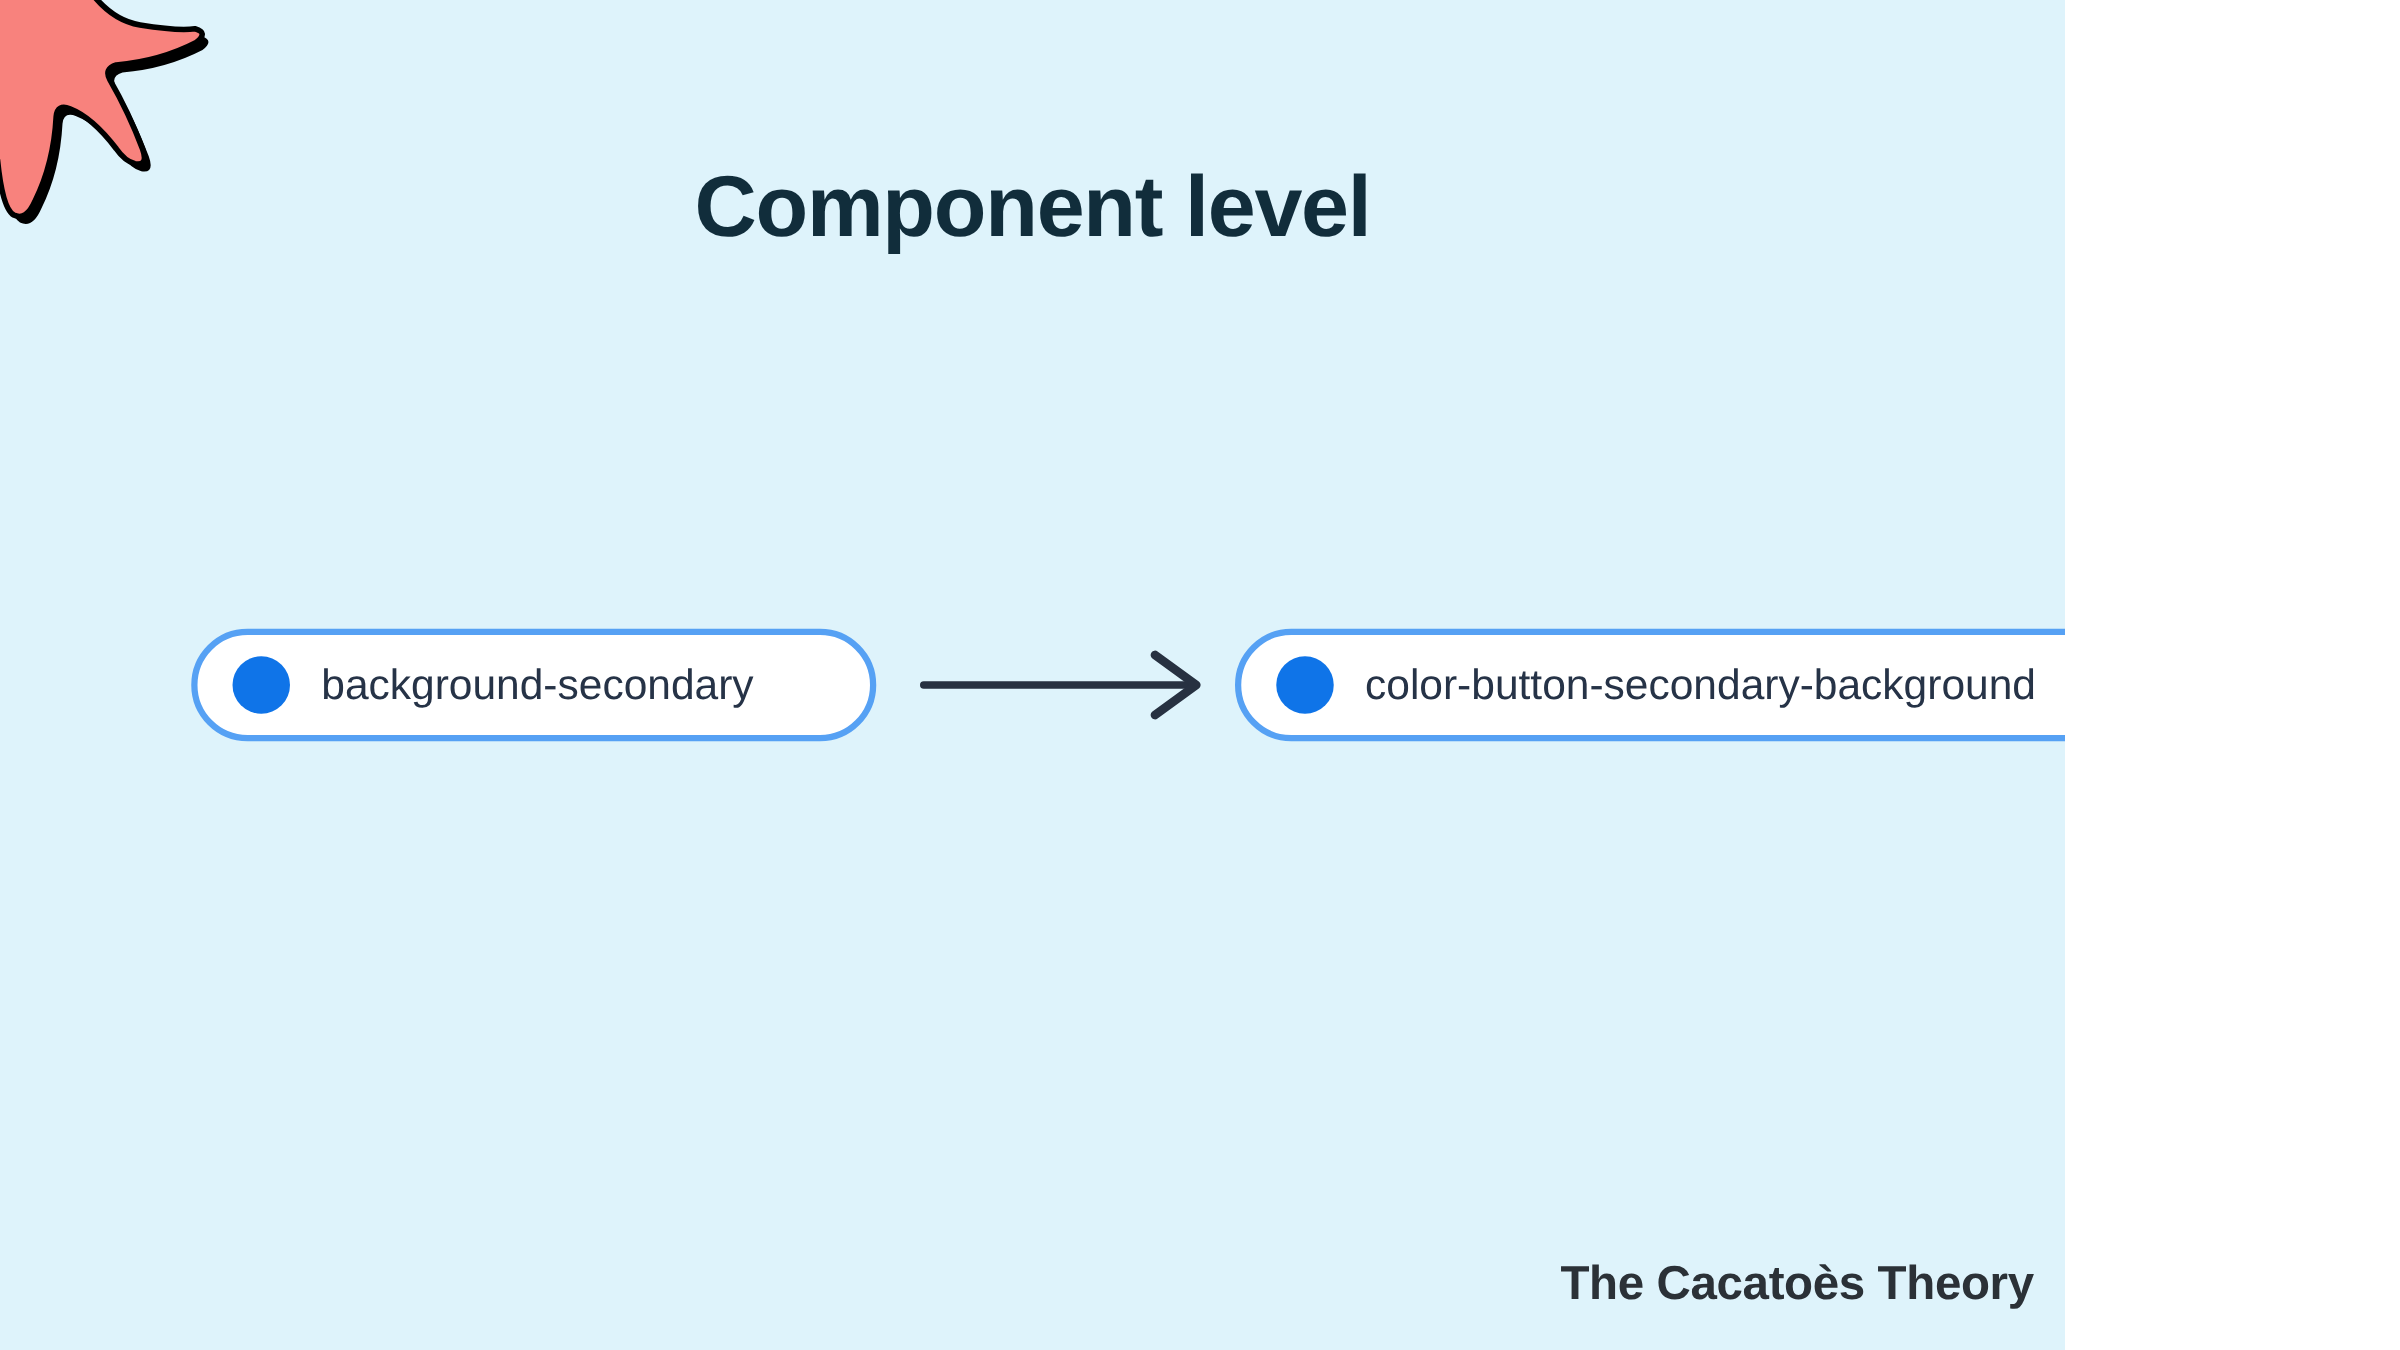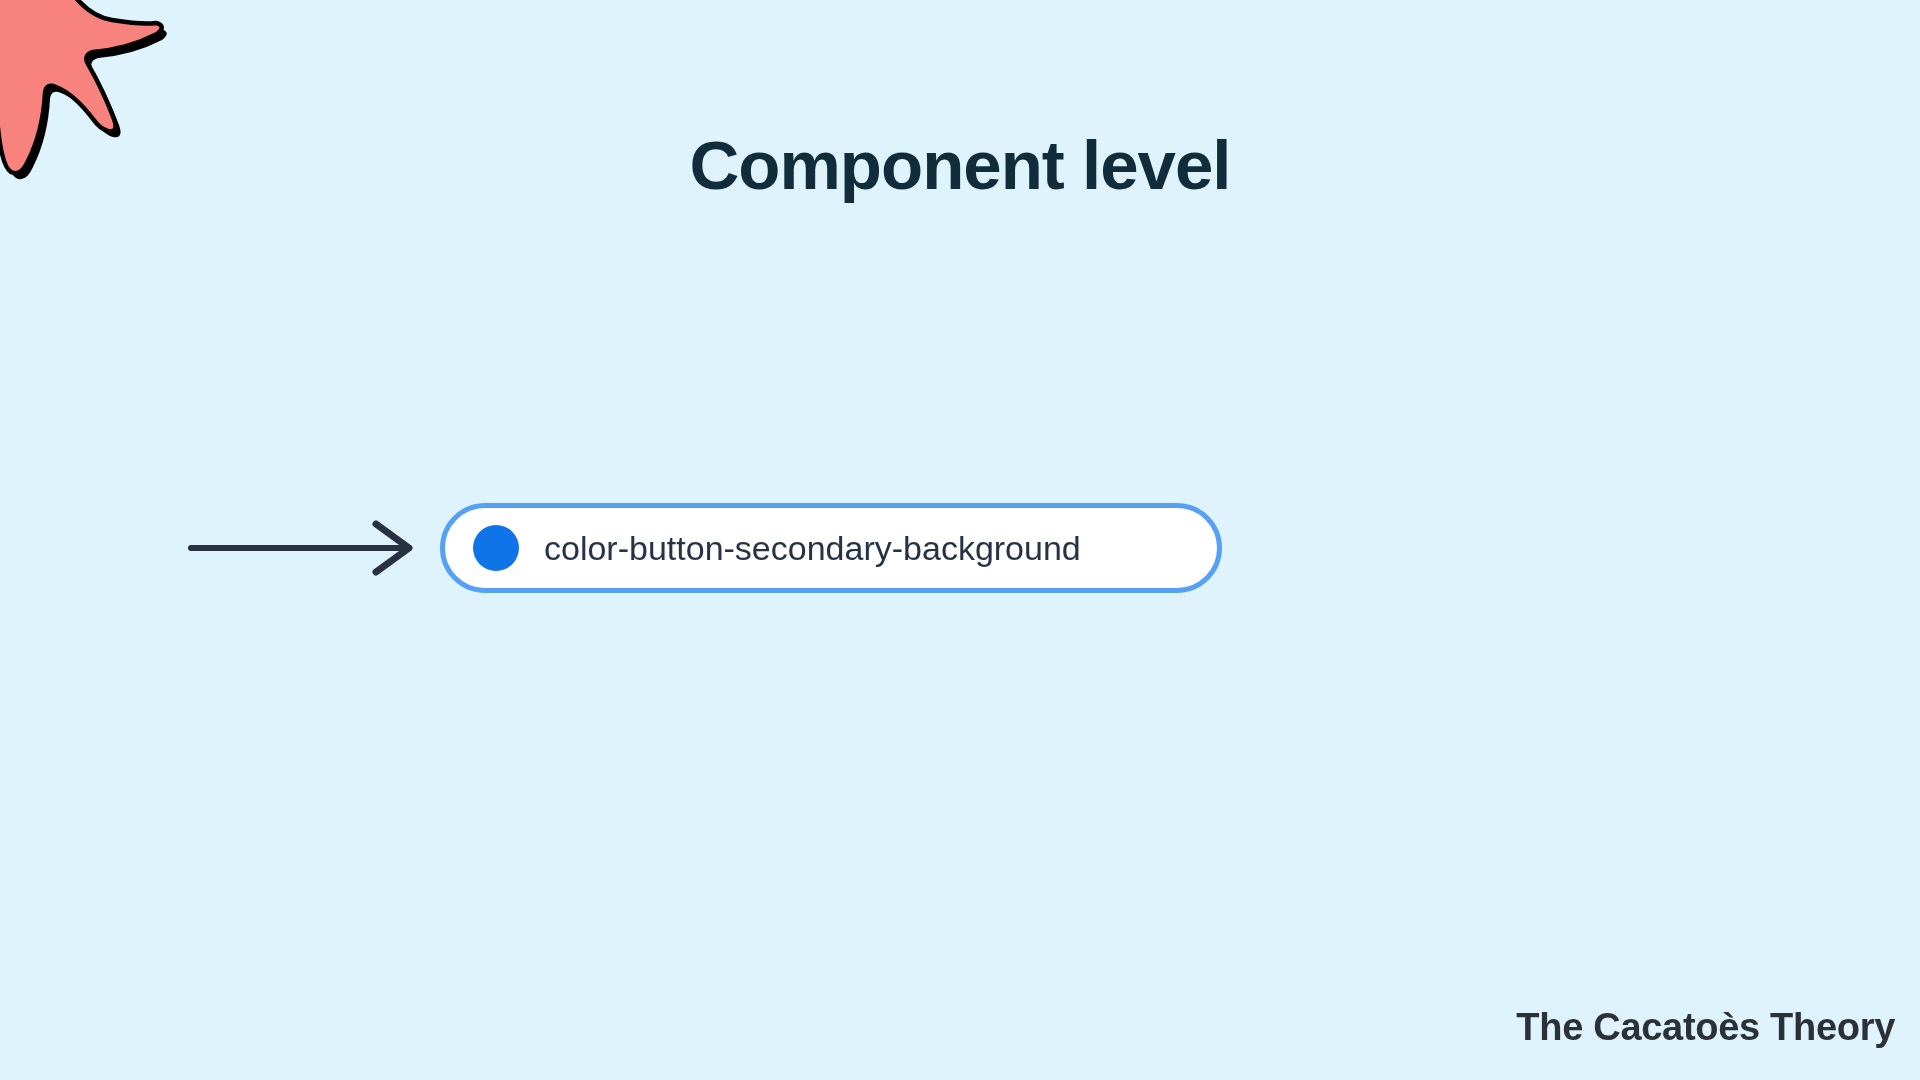--- a/index.html
+++ b/index.html
@@ -13,21 +13,21 @@
     --star-fill: #F8827D;
     --star-outline: #000000;
     --footer-text: #2B3137;
   }
   * { margin: 0; padding: 0; box-sizing: border-box; }
   html, body { width: 1920px; height: 1080px; }
   body { font-family: "Liberation Sans", sans-serif; }
 
   .slide {
     position: relative;
-    width: 1920px;
+    width: 1652px;
     height: 1080px;
     background: var(--background);
     overflow: hidden;
   }
 
   .star-svg {
     position: absolute;
     top: 0;
     left: 0;
     width: 240px;
@@ -125,20 +125,24 @@
 
   <svg class="star-svg" viewBox="0 0 240 240" aria-hidden="true">
     <path class="star-shadow" transform="translate(5,6)" d="M 70 -10 Q 88 16 112 20 Q 143 25 156 23 Q 167 26 157 34 Q 128 49 93 52 Q 83 55 88 64 Q 103 90 114 119 Q 119 133 108 131 Q 100 129 93 119 Q 74 94 56 87 Q 46 83 45 93 Q 43 131 28 161 Q 21 177 11 172 Q 2 167 -2 128 L -18 118 L -18 -12 Z"></path>
     <path class="star-body" d="M 70 -10 Q 88 16 112 20 Q 143 25 156 23 Q 167 26 157 34 Q 128 49 93 52 Q 83 55 88 64 Q 103 90 114 119 Q 119 133 108 131 Q 100 129 93 119 Q 74 94 56 87 Q 46 83 45 93 Q 43 131 28 161 Q 21 177 11 172 Q 2 167 -2 128 L -18 118 L -18 -12 Z"></path>
   </svg>
 
   <h1 class="title">Component level</h1>
 
   <div class="mapping-row">
 
+    <div class="pill pill-source">
+      <span class="dot"></span>
+      <span class="pill-label">background-secondary</span>
+    </div>
 
     <svg class="arrow-svg" viewBox="0 0 232 70" aria-hidden="true">
       <line class="arrow-line" x1="6" y1="35" x2="218" y2="35"></line>
       <polyline class="arrow-head" points="191,11 224,35 191,59"></polyline>
     </svg>
 
     <div class="pill pill-target">
       <span class="dot"></span>
       <span class="pill-label">color-button-secondary-background</span>
     </div>

